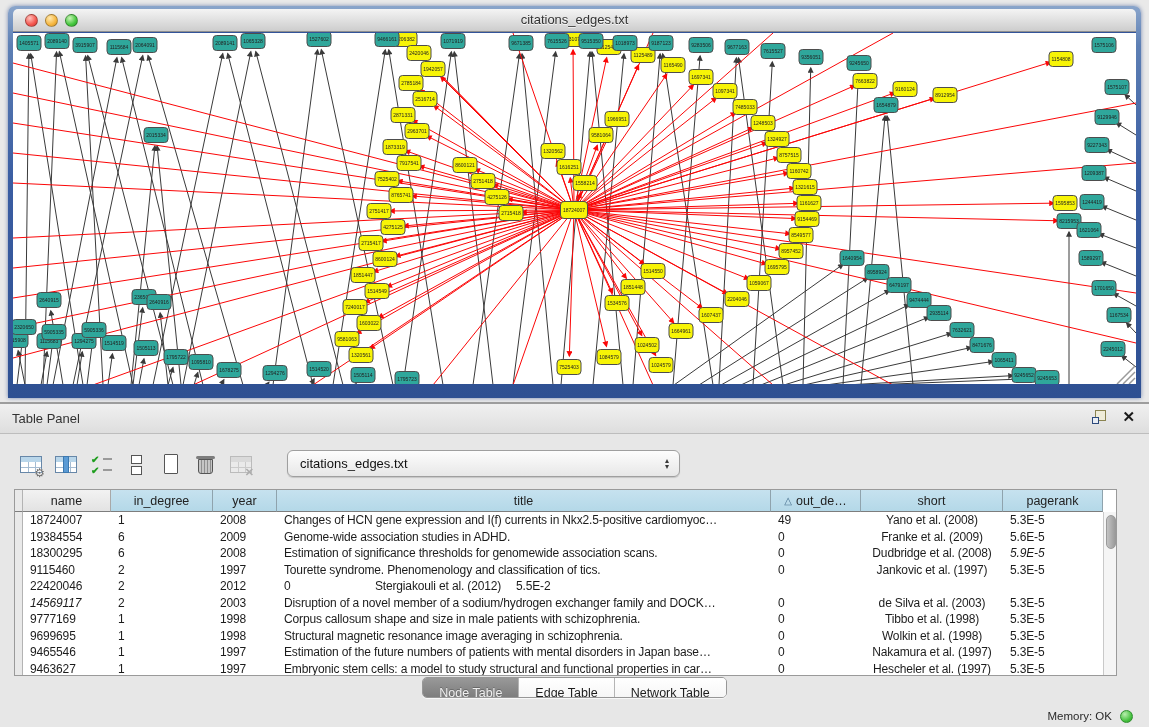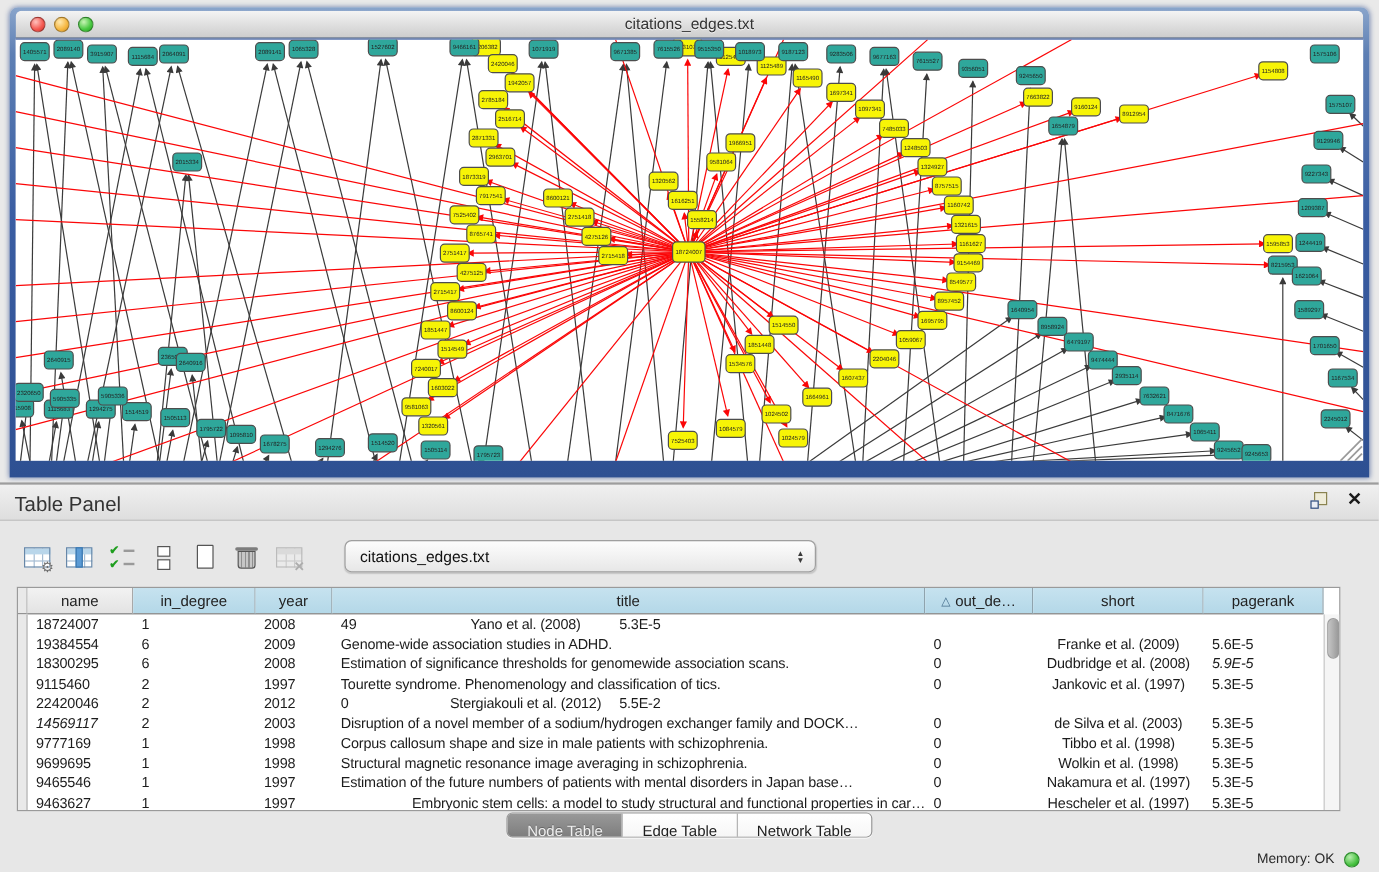--- a/index.html
+++ b/index.html
@@ -20,21 +20,21 @@
   .light.minimize { background:radial-gradient(circle at 35% 30%, #ffe9b0, #f6b63e 60%, #c98f2a); }
   .light.zoom { background:radial-gradient(circle at 35% 30%, #c9f4b6, #45c73e 60%, #2f9a2a); }
   .net-canvas-wrap { height:352px; background:#fff; border-top:1px solid #33549a; overflow:hidden; }
   svg.net { display:block; }
 
   
   .table-panel { position:absolute; left:0; top:402px; width:1149px; height:325px;
     background:#e7e7e7; border-top:2px solid #9d9d9d; }
   .panel-header { height:30px; background:linear-gradient(180deg,#f0f0f0,#dedede);
     border-bottom:1px solid #bdbdbd; position:relative; }
-  .panel-header .panel-title { position:absolute; left:12px; top:7px; font-size:17px; color:#333; }
+  .panel-header .panel-title { position:absolute; left:12px; top:7px; font-size:13px; color:#333; }
   .panel-header-icons { position:absolute; right:14px; top:6px; display:flex; gap:16px; align-items:center; }
   .float-icon { width:14px; height:14px; position:relative; }
   .float-icon::before { content:""; position:absolute; right:0; top:0; width:9px; height:9px;
     border:1px solid #8a8350; background:#efecd9; }
   .float-icon::after { content:""; position:absolute; left:0; bottom:0; width:5px; height:5px;
     border:1px solid #2c4a7c; background:#e9edf4; }
   .close-icon { font-size:15px; font-weight:bold; color:#1a1a1a; line-height:14px; }
 
   
   .toolbar { position:absolute; left:18px; top:44px; height:34px; display:flex; align-items:center; gap:9px; }
@@ -633,20 +633,21 @@
           <span data-interactable="false">pagerank</span>
         </div>
       </div>
     <div class="tbody">
       <div class="strip" data-interactable="false"></div>
       <div class="rows" id="tbody" data-interactable="false">
           <div class="tr" data-interactable="true">
             <div class="td" data-interactable="false" style="width: 88px; flex: 0 0 88px;">18724007</div>
             <div class="td" data-interactable="false" style="width: 102px; flex: 0 0 102px;">1</div>
             <div class="td" data-interactable="false" style="width: 64px; flex: 0 0 64px;">2008</div>
+            <div class="td" data-interactable="false" style="width: 494px; flex: 0 0 494px;">Changes of HCN gene expression and I(f) currents in Nkx2.5-positive cardiomyoc…</div>
             <div class="td" data-interactable="false" style="width: 90px; flex: 0 0 90px;">49</div>
             <div class="td center" data-interactable="false" style="width: 142px; flex: 0 0 142px;">Yano et al. (2008)</div>
             <div class="td" data-interactable="false" style="width: 100px; flex: 0 0 100px;">5.3E-5</div>
           </div>
           <div class="tr" data-interactable="true">
             <div class="td" data-interactable="false" style="width: 88px; flex: 0 0 88px;">19384554</div>
             <div class="td" data-interactable="false" style="width: 102px; flex: 0 0 102px;">6</div>
             <div class="td" data-interactable="false" style="width: 64px; flex: 0 0 64px;">2009</div>
             <div class="td" data-interactable="false" style="width: 494px; flex: 0 0 494px;">Genome-wide association studies in ADHD.</div>
             <div class="td" data-interactable="false" style="width: 90px; flex: 0 0 90px;">0</div>
@@ -712,21 +713,21 @@
             <div class="td" data-interactable="false" style="width: 64px; flex: 0 0 64px;">1997</div>
             <div class="td" data-interactable="false" style="width: 494px; flex: 0 0 494px;">Estimation of the future numbers of patients with mental disorders in Japan base…</div>
             <div class="td" data-interactable="false" style="width: 90px; flex: 0 0 90px;">0</div>
             <div class="td center" data-interactable="false" style="width: 142px; flex: 0 0 142px;">Nakamura et al. (1997)</div>
             <div class="td" data-interactable="false" style="width: 100px; flex: 0 0 100px;">5.3E-5</div>
           </div>
           <div class="tr" data-interactable="true">
             <div class="td" data-interactable="false" style="width: 88px; flex: 0 0 88px;">9463627</div>
             <div class="td" data-interactable="false" style="width: 102px; flex: 0 0 102px;">1</div>
             <div class="td" data-interactable="false" style="width: 64px; flex: 0 0 64px;">1997</div>
-            <div class="td" data-interactable="false" style="width: 494px; flex: 0 0 494px; text-align: right;">Embryonic stem cells: a model to study structural and functional properties in car…</div>
+            <div class="td" data-interactable="false" style="width: 494px; flex: 0 0 494px;">Embryonic stem cells: a model to study structural and functional properties in car…</div>
             <div class="td" data-interactable="false" style="width: 90px; flex: 0 0 90px;">0</div>
             <div class="td center" data-interactable="false" style="width: 142px; flex: 0 0 142px;">Hescheler et al. (1997)</div>
             <div class="td" data-interactable="false" style="width: 100px; flex: 0 0 100px;">5.3E-5</div>
           </div>
         </div>
       <div class="vscroll" data-interactable="true">
         <div class="thumb" data-interactable="true"></div>
       </div>
     </div>
   </div>

